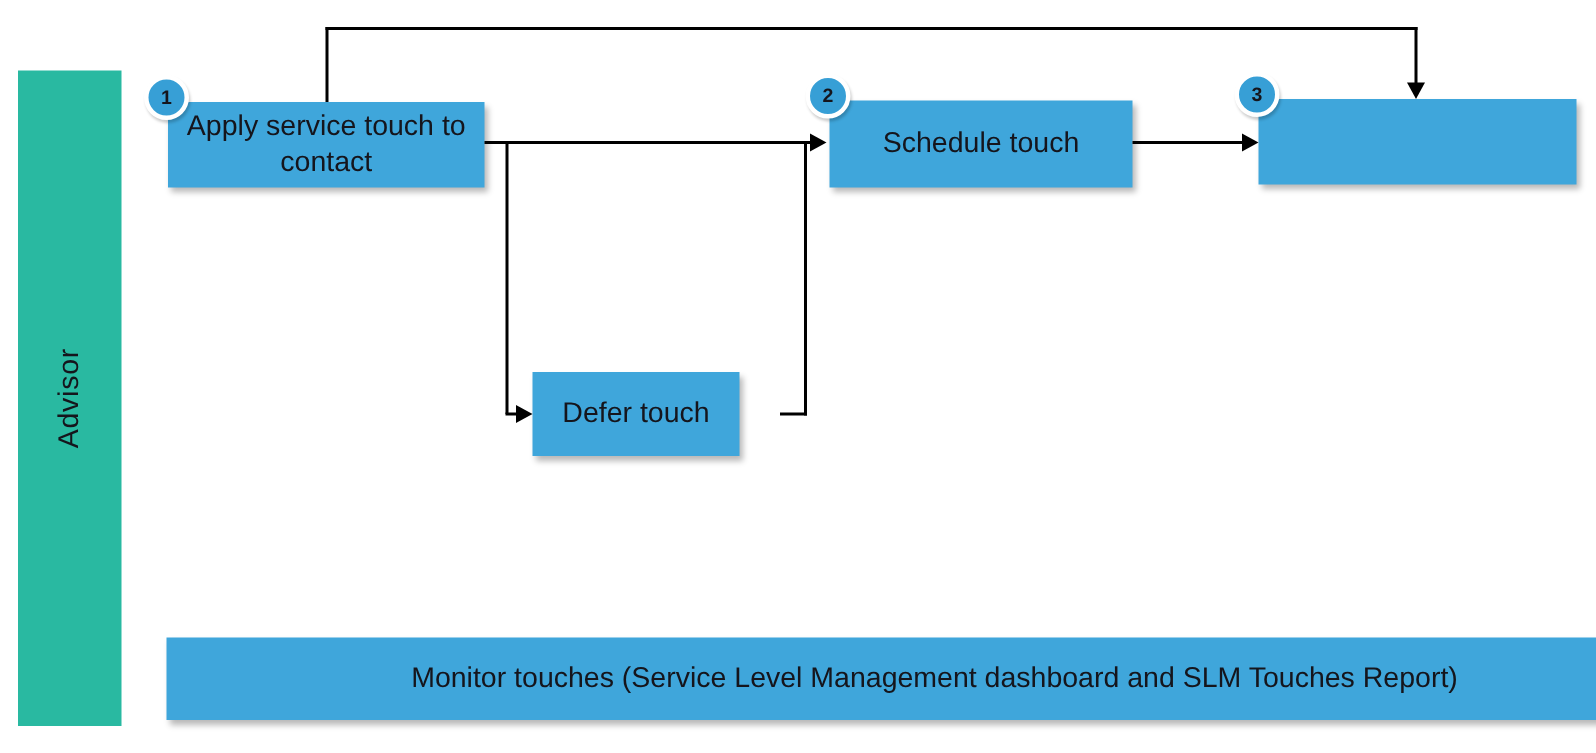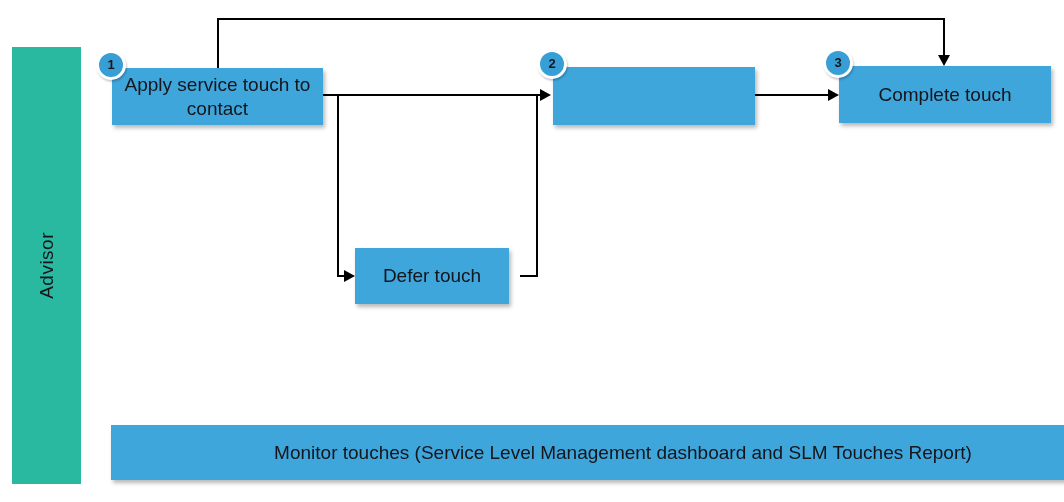--- a/index.html
+++ b/index.html
@@ -41,21 +41,21 @@
     color:var(--text-dark);
     font-size:19px;
     line-height:1.25;
     display:flex; align-items:center; justify-content:center;
     text-align:center;
     box-shadow:2px 3px 4px rgba(0,0,0,0.28);
   }
   .node-apply   {left:112px; top:68px;  width:211px; height:57px; padding:0 2px; box-sizing:border-box;}
   .node-schedule{left:553px; top:67px;  width:202px; height:58px;}
   .node-complete{left:839px; top:66px;  width:212px; height:57px;}
-  .node-defer   {left:355px; top:248px; width:154px; height:56px;}
+  .node-defer   {left:355px; top:248px; width:138px; height:56px;}
   .node-monitor {left:111px; top:425px; width:1024px; height:55px;}
   
   .badge{
     position:absolute;
     left:-16px; top:-18px;
     width:24px; height:24px;
     border-radius:50%;
     background:var(--badge-blue);
     border:3px solid #ffffff;
     display:flex; align-items:center; justify-content:center;
@@ -124,25 +124,25 @@
 
   <div class="h-line c-main2"></div>
   <div class="arrow-right a-complete"></div>
 
   <div class="node node-apply">
     <span>Apply service touch to contact</span>
     <span class="badge">1</span>
   </div>
 
   <div class="node node-schedule">
+    <span>Schedule touch</span>
     <span class="badge">2</span>
   </div>
 
   <div class="node node-complete">
-    <span>Complete touch</span>
     <span class="badge">3</span>
   </div>
 
   <div class="node node-defer">
     <span>Defer touch</span>
   </div>
 
   <div class="node node-monitor">
     <span>Monitor touches (Service Level Management dashboard and SLM Touches Report)</span>
   </div>

